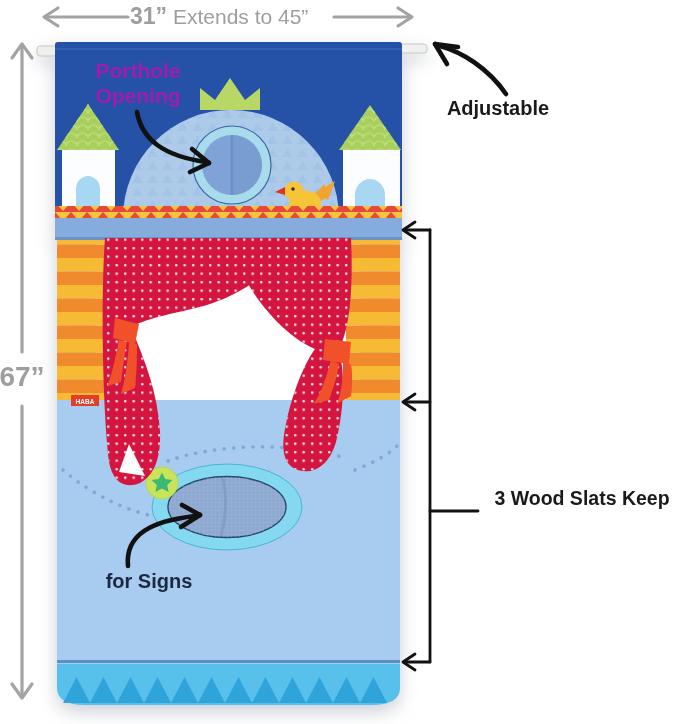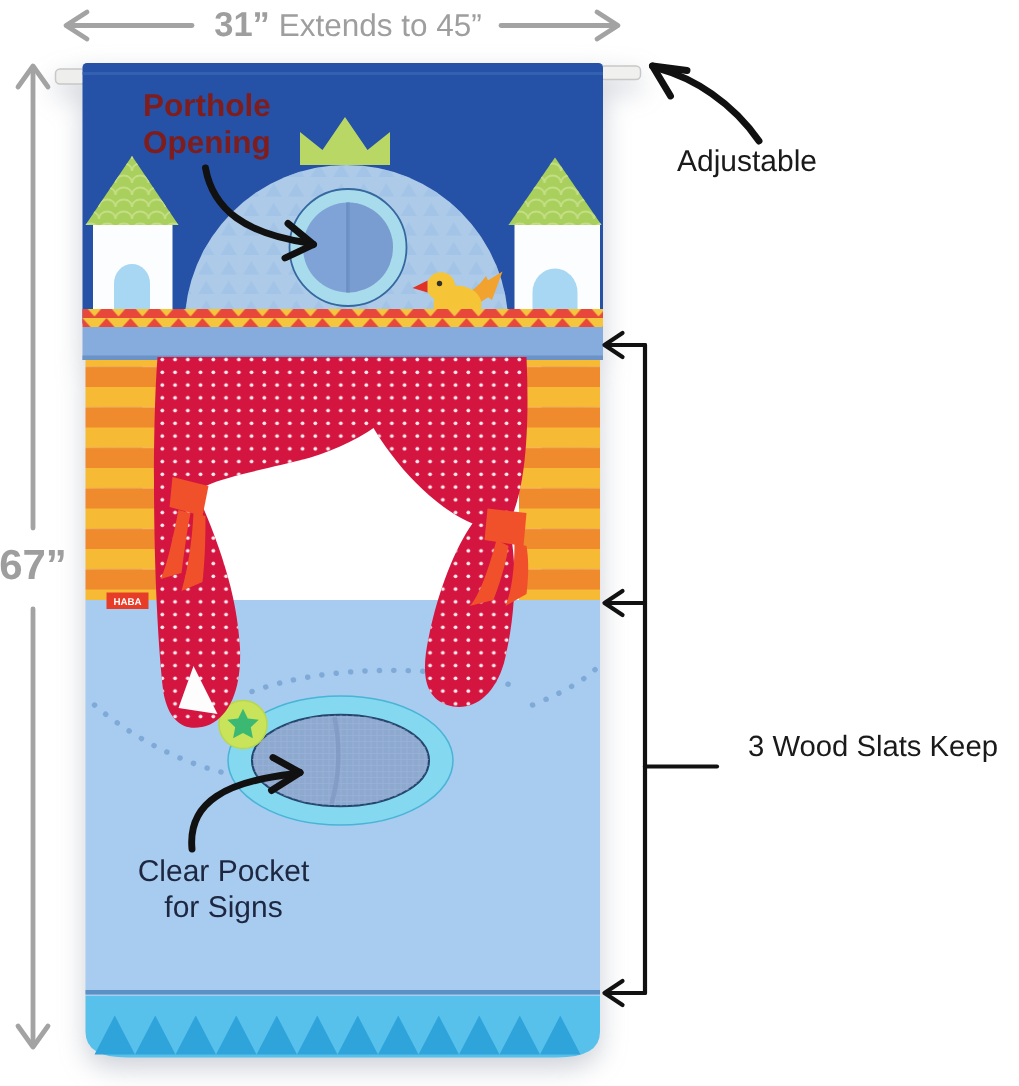--- a/index.html
+++ b/index.html
@@ -7,25 +7,25 @@
        font-family:"Liberation Sans",sans-serif;}
   
   #anno{position:absolute;left:0;top:0;width:679px;height:724px;z-index:10;pointer-events:none;}
   
   #theater{position:absolute;left:55px;top:42px;width:347px;height:668px;z-index:2;
            filter:drop-shadow(0 7px 9px rgba(110,120,140,.35));}
   #theater svg{overflow:visible;display:block;}
   
   .label{position:absolute;z-index:11;line-height:1.18;}
   .measure{color:var(--measure-gray,#9e9e9e);}
-  .width-measure{left:130px;top:3px;width:204px;text-align:center;font-size:21px;white-space:nowrap;}
+  .width-measure{left:130px;top:3px;width:204px;text-align:left;font-size:21px;white-space:nowrap;}
   .width-measure .b{font-weight:700;font-size:23px;}
   .height-measure{left:-6px;top:360px;width:56px;text-align:center;font-size:28px;font-weight:700;}
-  .callout{color:var(--annotation-black,#1a1a1a);font-weight:400;font-size:20px;text-align:center;}
-  .porthole-label{left:77px;top:59px;width:122px;color:#7f1d1d;font-weight:700;font-size:21px;}
+  .callout{color:var(--annotation-black,#1a1a1a);font-weight:700;font-size:20px;text-align:center;}
+  .porthole-label{left:77px;top:59px;width:122px;color:#a21caf;font-weight:700;font-size:21px;}
   .tension-label{left:427px;top:97px;width:142px;}
   .slats-label{left:484px;top:487px;width:196px;text-align:center;font-size:19.5px;}
   .pocket-label{left:77px;top:570px;width:144px;color:var(--pocket-text-navy,#1d2840);}
 </style>
 </head>
 <body>
 
 <div id="theater">
 <svg width="347" height="668" viewBox="0 0 347 668" xmlns="http://www.w3.org/2000/svg">
   <defs>
@@ -247,15 +247,14 @@
 
 <div class="label callout tension-label">
   <div>Adjustable</div>
 </div>
 
 <div class="label callout slats-label">
   <div>3 Wood Slats Keep</div>
 </div>
 
 <div class="label callout pocket-label">
-  <div>Clear Pocket</div>
   <div>for Signs</div>
 </div>
 
 </body></html>

